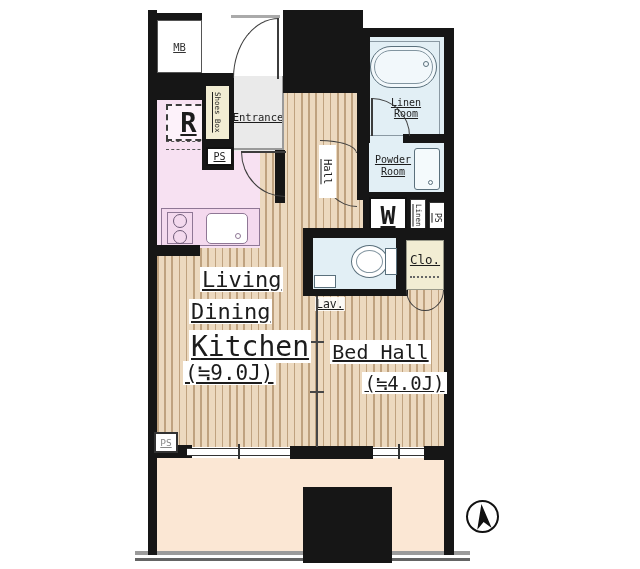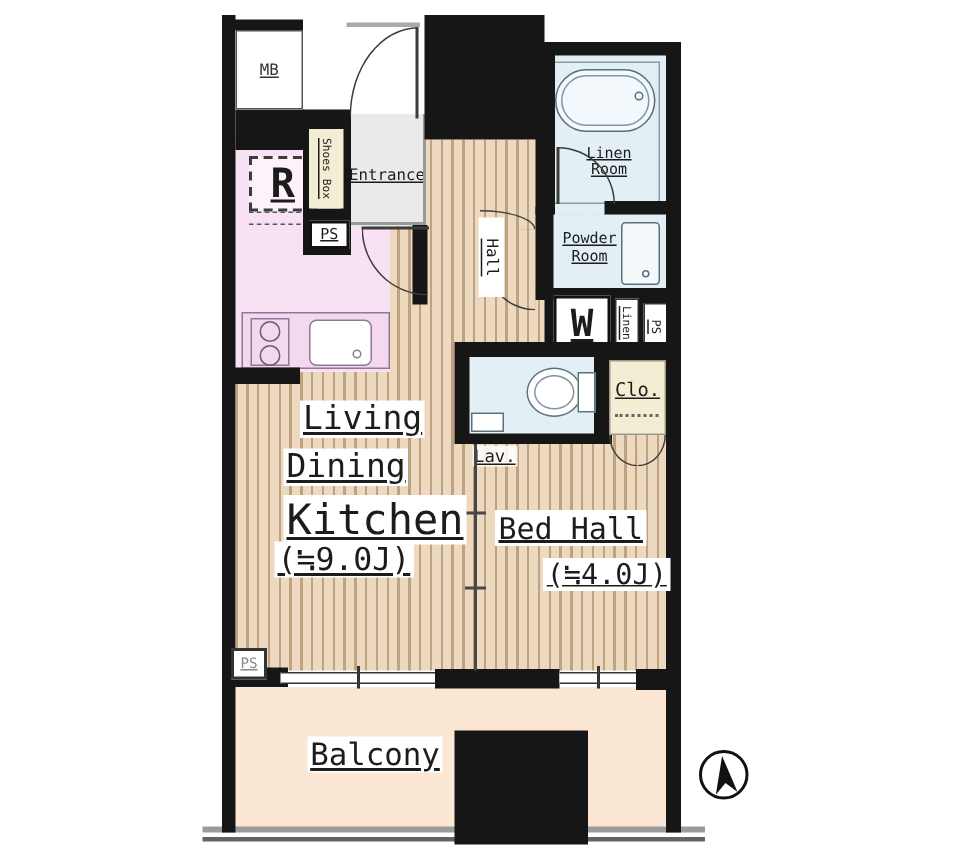--- a/index.html
+++ b/index.html
@@ -45,23 +45,20 @@
   <div class="abs cflex" style="left:231px;top:110px;width:54px;height:14px;">
     <span class="lbl" style="font-size:10.5px;">Entrance</span>
   </div>
   <div class="abs" style="left:233px;top:148px;width:50px;height:2px;background:#9a9a9a;"></div>
   <div class="abs" style="left:231px;top:15px;width:49px;height:2.5px;background:#aaaaaa;"></div>
   <div class="abs" style="left:282px;top:76px;width:1.5px;height:75px;background:#9a9a9a;"></div>
 
   <div class="abs" style="left:157px;top:458px;width:287px;height:95px;background:#fbe7d4;"></div>
   <div class="abs" style="left:135px;top:551px;width:335px;height:3.5px;background:#9b9b9b;"></div>
   <div class="abs" style="left:135px;top:557.5px;width:335px;height:3.5px;background:#646464;"></div>
-  <div class="abs cflex" style="left:203px;top:491px;width:94px;height:24px;">
-    <span class="lbl whitebg" style="font-size:20.5px;">Balcony</span>
-  </div>
   <div class="abs wall" style="left:303px;top:487px;width:89px;height:76px;"></div>
 
   <div class="abs blue" style="left:363px;top:37px;width:81px;height:106px;"></div>
   <div class="abs" style="left:368px;top:41px;width:72px;height:95px;border:1px solid #8a99a3;"></div>
   <div class="abs" style="left:370px;top:46px;width:67px;height:42px;border:1.4px solid #5a707c;border-radius:21px;background:#f2f8fb;"></div>
   <div class="abs" style="left:374px;top:50px;width:59px;height:34px;border:1px solid #8295a0;border-radius:17px;"></div>
   <div class="abs" style="left:423px;top:61px;width:6px;height:6px;border:1px solid #5a707c;border-radius:50%;"></div>
   <div class="abs" style="left:375px;top:94px;width:62px;height:28px;display:flex;flex-direction:column;align-items:center;justify-content:center;line-height:1.15;">
     <span class="lbl" style="font-size:10px;">Linen</span>
     <span class="lbl" style="font-size:10px;">Room</span>

